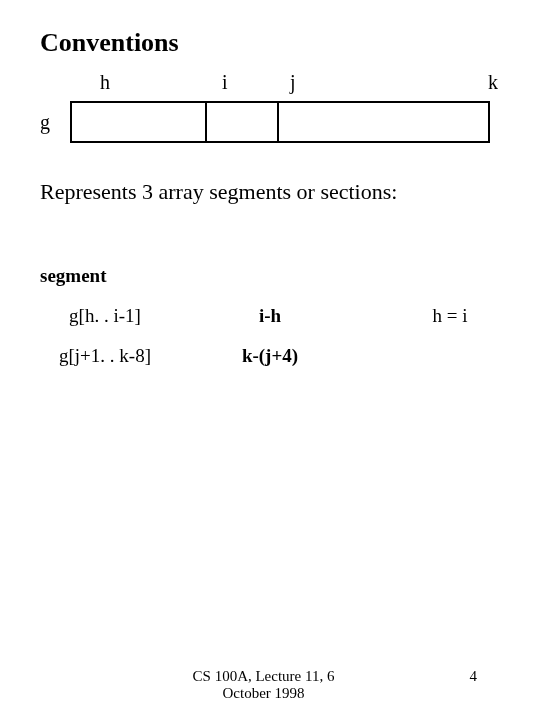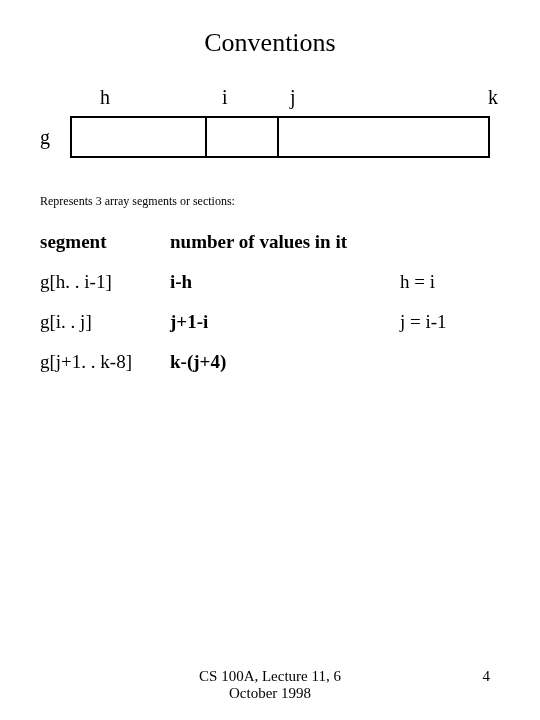--- a/index.html
+++ b/index.html
@@ -10,24 +10,23 @@
     body {
       width: 540px;
       height: 720px;
       background: #ffffff;
       font-family: "Times New Roman", Times, serif;
       color: #000000;
       position: relative;
       padding: 28px 40px 0 40px;
     }
     .title {
-      text-align: center;
       font-size: 26px;
-      font-weight: normal;
-      margin-bottom: 28px;
+      font-weight: bold;
+      margin-bottom: 13px;
     }
     .diagram {
       position: relative;
       height: 80px;
       margin-bottom: 28px;
     }
     .diagram-labels {
       position: absolute;
       top: 0;
       left: 0;
@@ -54,45 +53,46 @@
       display: flex;
     }
     .cell {
       border-right: 2px solid #000;
     }
     .cell:last-child { border-right: none; }
     .cell1 { width: 135px; }
     .cell2 { width: 72px; }
     .cell3 { flex: 1; }
     .intro {
-      font-size: 12px;
-      margin-bottom: 22px;
+      font-size: 22px;
+      margin-bottom: 60px;
     }
     .table {
       font-size: 19px;
     }
     .table-header {
       display: flex;
       font-weight: bold;
       margin-bottom: 18px;
     }
     .col-seg { width: 130px; }
     .col-num { width: 200px; }
     .col-empty { flex: 1; }
     .table-row {
       display: flex;
       margin-bottom: 18px;
+      text-align: center;
     }
     .col-num-val { width: 200px; padding-left: 0; font-weight: bold; }
     .col-empty-val { flex: 1; padding-left: 30px; }
     .footer {
       position: absolute;
       bottom: 18px;
       left: 0;
-      right: 0;
+      right: 13px;
       font-size: 15px;
       display: flex;
       justify-content: center;
       align-items: flex-start;
     }
     .footer-center {
       text-align: center;
       width: 180px;
     }
     .footer-page {
@@ -119,31 +119,25 @@
     <div class="cell cell2"></div>
     <div class="cell cell3"></div>
   </div>
 </div>
 
 <div class="intro">Represents 3 array segments or sections:</div>
 
 <div class="table">
   <div class="table-header">
     <span class="col-seg">segment</span>
-    <span class="col-num">number of values in it</span>
   </div>
   <div class="table-row">
     <span class="col-seg">g[h. . i-1]</span>
     <span class="col-num-val">i-h</span>
     <span class="col-empty-val">h = i</span>
-  </div>
-  <div class="table-row">
-    <span class="col-seg">g[i. . j]</span>
-    <span class="col-num-val">j+1-i</span>
-    <span class="col-empty-val">j = i-1</span>
   </div>
   <div class="table-row">
     <span class="col-seg">g[j+1. . k-8]</span>
     <span class="col-num-val">k-(j+4)</span>
   </div>
 </div>
 
 <div class="footer">
   <div class="footer-center">CS 100A, Lecture 11, 6 October 1998</div>
   <div class="footer-page">4</div>

